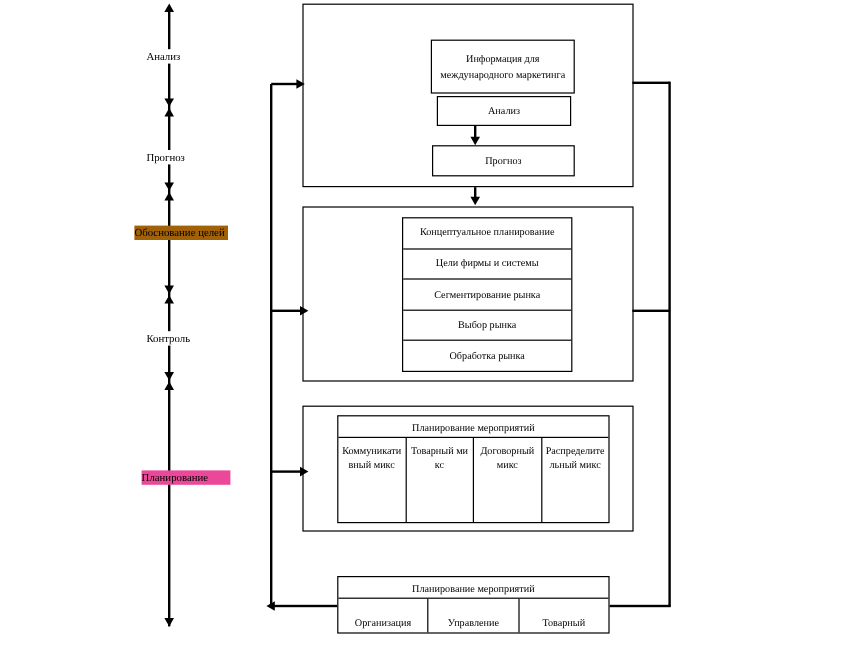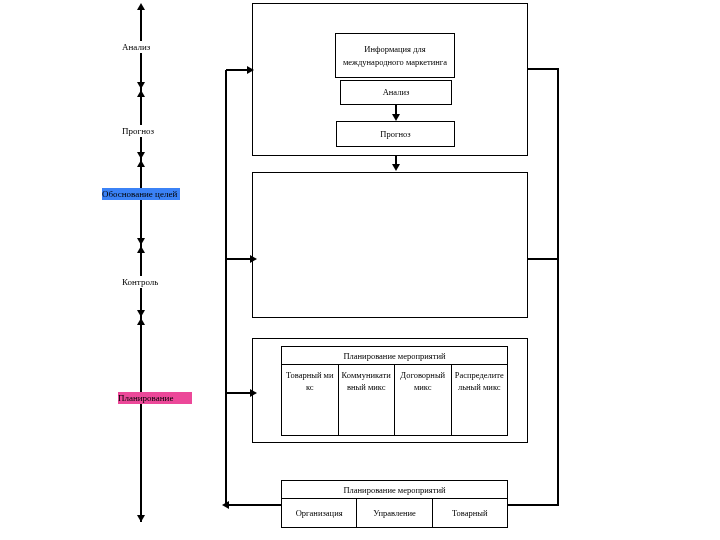--- a/index.html
+++ b/index.html
@@ -26,20 +26,21 @@
     box-sizing: border-box;
     border: 1px solid #000000;
     background: #ffffff;
     display: flex;
     align-items: center;
     justify-content: center;
     text-align: center;
     font-size: 8.5px;
     line-height: 1.45;
     padding: 2px 2px;
+    margin-left: 24px;
   }
   .group {
     position: absolute;
     box-sizing: border-box;
     border: 1px solid #000000;
     background: transparent;
   }
   .axis-label {
     position: absolute;
     font-size: 9px;
@@ -134,21 +135,21 @@
     align-items: flex-start;
     justify-content: center;
     text-align: center;
     font-size: 8.5px;
     line-height: 1.45;
     padding: 4px 3px;
     word-break: break-all;
   }
   .matrix .mcell:last-child { border-right: none; }
   .matrix.bottom .mcell {
-    align-items: center;
+    align-items: flex-end;
     padding: 2px 3px;
     word-break: normal;
   }
 </style>
 </head>
 <body>
 
 <div id="canvas">
 
   <div class="thick-v" style="left:140px; top:10px; height:512px;"></div>
@@ -166,21 +167,21 @@
 
   <div class="arrow arrow-down" style="left:137px; top:310px;"></div>
   <div class="arrow arrow-up" style="left:137px; top:318px;"></div>
 
   <div class="axis-label" style="left:120px; top:41px; background:#ffffff; padding:0 2px;">
     <span>Анализ</span>
   </div>
   <div class="axis-label" style="left:120px; top:125px; background:#ffffff; padding:0 2px;">
     <span>Прогноз</span>
   </div>
-  <div class="axis-label" style="left:102px; top:188px; width:78px; background:#3b82f6;">
+  <div class="axis-label" style="left:112px; top:188px; width:78px; background:#a16207;">
     <span>Обоснование целей</span>
   </div>
   <div class="axis-label" style="left:120px; top:276px; background:#ffffff; padding:0 2px;">
     <span>Контроль</span>
   </div>
   <div class="axis-label" style="left:118px; top:392px; width:74px; background:#ec4899;">
     <span>Планирование</span>
   </div>
 
   <div class="thick-v" style="left:225px; top:70px; height:436px;"></div>
@@ -216,33 +217,50 @@
 
   <div class="box" style="left:336px; top:121px; width:119px; height:26px;">
     <span>Прогноз</span>
   </div>
 
   <div class="vline" style="left:395px; top:156px; height:10px; width:2px;"></div>
   <div class="arrow arrow-down" style="left:392px; top:164px;"></div>
 
   <div class="group" style="left:252px; top:172px; width:276px; height:146px;"></div>
 
+  <div class="cell-stack" style="left:335px; top:181px; width:142px; height:129px;">
+    <div class="row">
+      <span>Концептуальное планирование</span>
+    </div>
+    <div class="row">
+      <span>Цели фирмы и системы</span>
+    </div>
+    <div class="row">
+      <span>Сегментирование рынка</span>
+    </div>
+    <div class="row">
+      <span>Выбор рынка</span>
+    </div>
+    <div class="row">
+      <span>Обработка рынка</span>
+    </div>
+  </div>
 
   <div class="group" style="left:252px; top:338px; width:276px; height:105px;"></div>
 
   <div class="matrix" style="left:281px; top:346px; width:227px; height:90px;">
     <div class="mhead">
       <span>Планирование мероприятий</span>
     </div>
     <div class="mrow">
       <div class="mcell">
+        <span>Коммуникативный микс</span>
+      </div>
+      <div class="mcell">
         <span>Товарный микс</span>
-      </div>
-      <div class="mcell">
-        <span>Коммуникативный микс</span>
       </div>
       <div class="mcell">
         <span>Договорный микс</span>
       </div>
       <div class="mcell">
         <span>Распределительный микс</span>
       </div>
     </div>
   </div>
 

